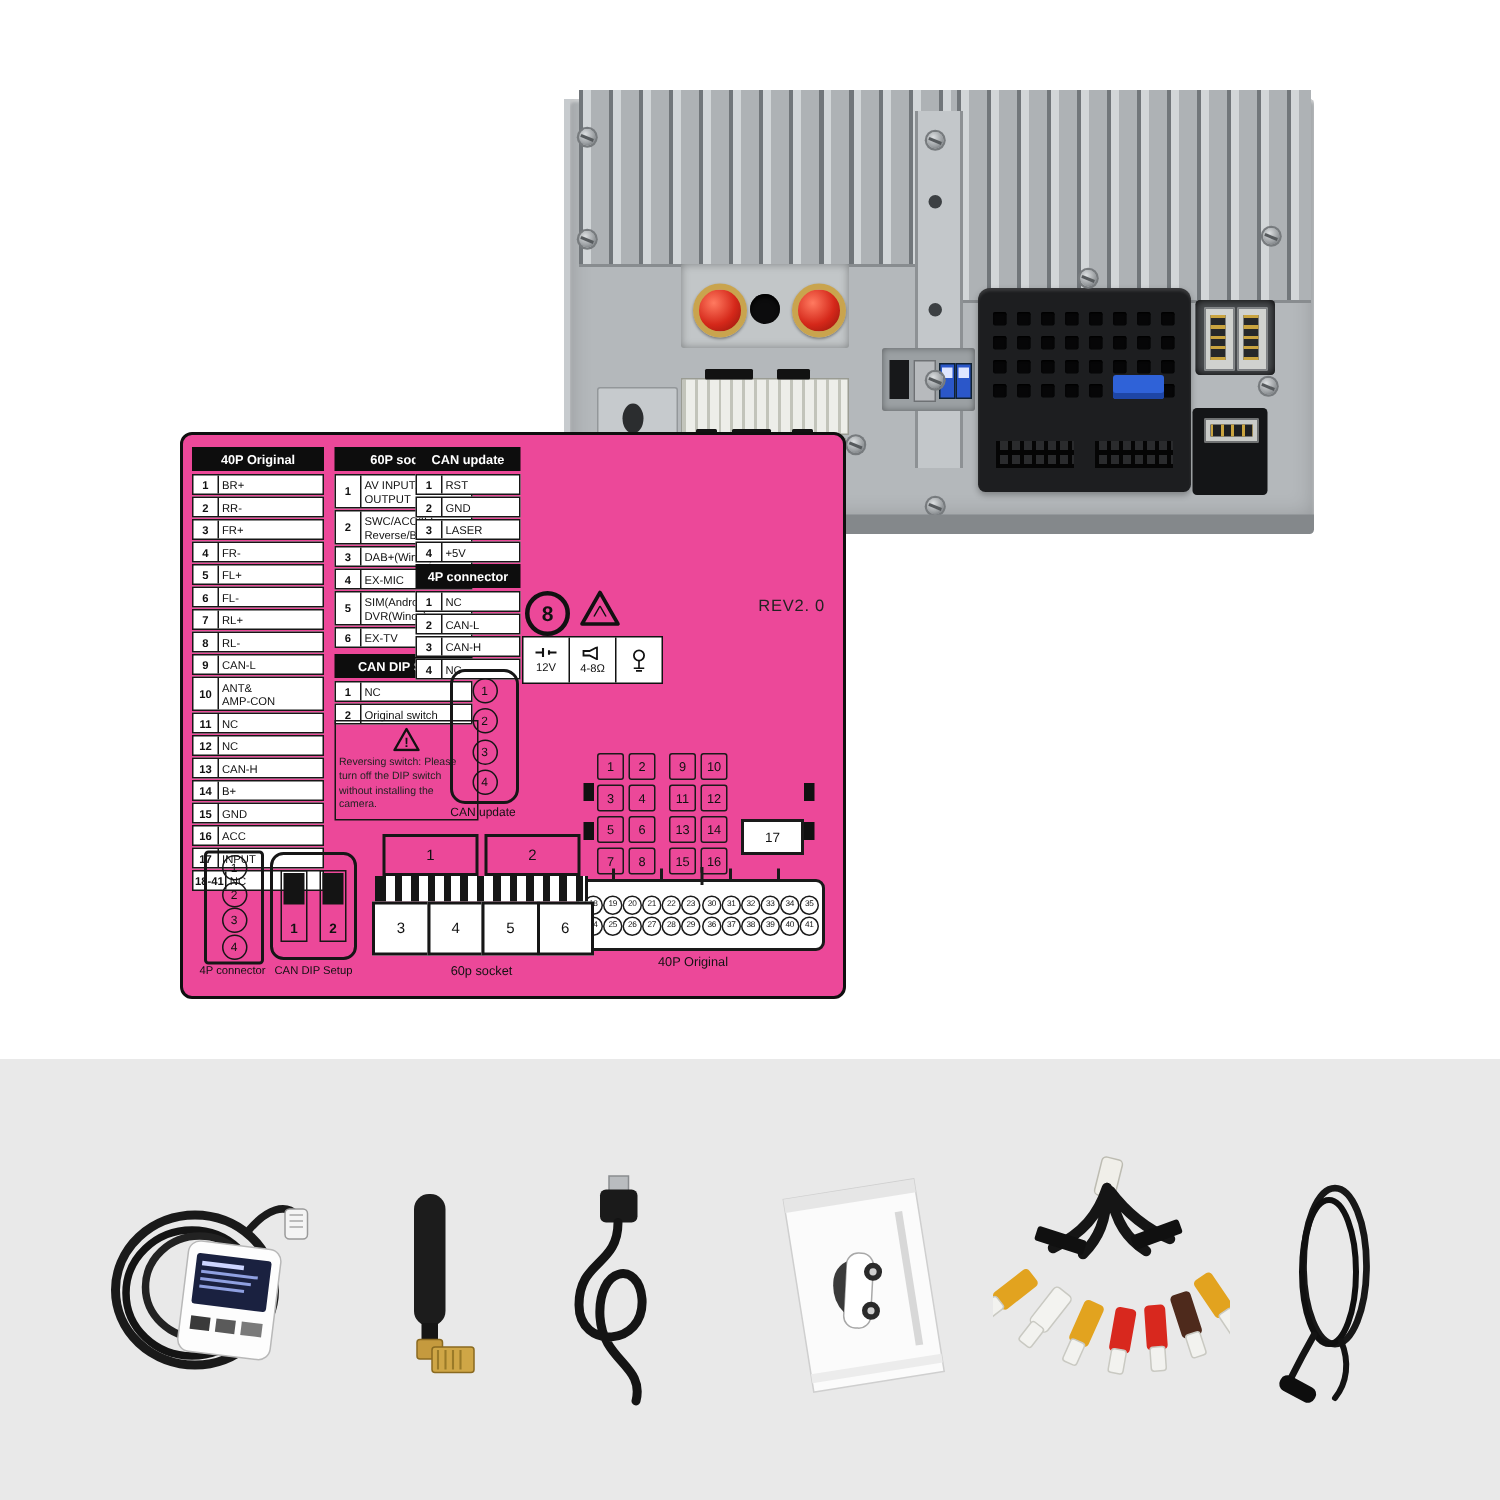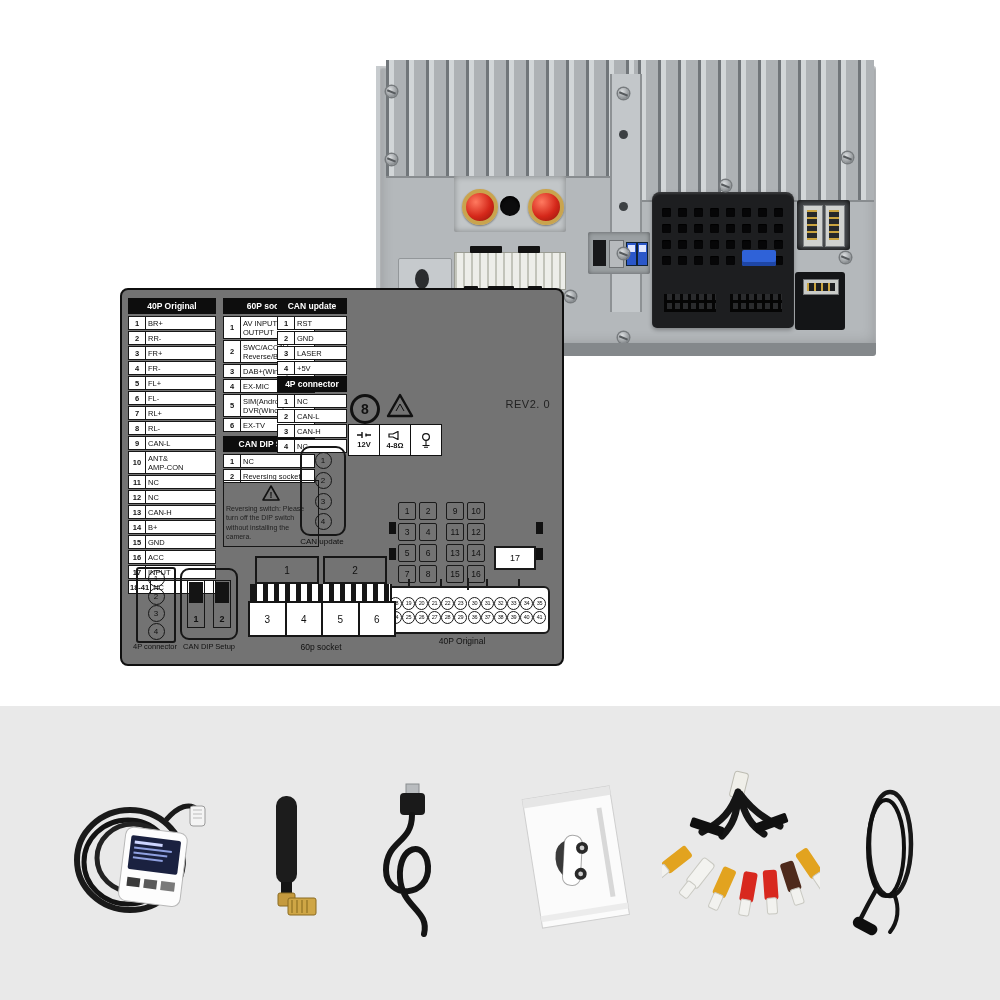--- a/index.html
+++ b/index.html
@@ -57,21 +57,21 @@
   .usb-recess{position:absolute;left:421px;top:140px;width:53px;height:50px;background:#494c4f;border-radius:3px;box-shadow:inset 0 0 6px #000;}
   .usb-port{position:absolute;top:5px;width:18px;height:40px;background:#d0d2cf;border:1px solid #7e8184;}
   .usb-slot{position:absolute;left:3px;top:4px;width:10px;height:30px;background:#26282a;
             background-image:repeating-linear-gradient(0deg,#caa43f 0 2px,transparent 2px 7px);}
   .usb-module{position:absolute;left:419px;top:212px;width:50px;height:58px;background:#141517;border-radius:3px;}
   .usb-f{position:absolute;left:8px;top:7px;width:34px;height:14px;background:#c9cbc8;border:1px solid #707274;}
   .usb-f::after{content:"";position:absolute;left:3px;top:3px;right:3px;bottom:3px;background:#1e1f21;
             background-image:repeating-linear-gradient(90deg,#caa43f 0 2px,transparent 2px 7px);}
 
   
-  .label-card{position:absolute;left:120px;top:288px;width:440px;height:374px;background:#737373;
+  .label-card{position:absolute;left:120px;top:288px;width:440px;height:374px;background:#ec4899;
               border:2px solid #0f0f0f;border-radius:8px;font-size:7.5px;}
   .pt{position:absolute;}
   .pt-head{background:#0d0d0d;color:#fff;font-weight:bold;font-size:8.5px;text-align:center;padding:3px 0;margin-bottom:2px;}
   .pt-row{display:flex;border:1px solid #161616;margin-bottom:1px;align-items:stretch;background:#fff;}
   .pt-num{flex:0 0 auto;min-width:14px;padding:0 1px;display:flex;align-items:center;justify-content:center;
           font-weight:bold;border-right:1px solid #161616;}
   .pt-val{padding:1.5px 2px;line-height:1.2;white-space:pre-line;}
   .t40{left:6px;top:8px;width:88px;}
   .t60{left:101px;top:8px;width:92px;}
   .tdip{left:101px;top:146px;width:92px;}
@@ -87,21 +87,21 @@
   .cu-cap{position:absolute;left:155px;top:247px;width:90px;text-align:center;font-size:8px;}
   .rohs{position:absolute;left:228px;top:104px;width:24px;height:24px;border:3px solid #111;border-radius:50%;
         display:flex;align-items:center;justify-content:center;font-weight:bold;font-size:14px;}
   .recycle{position:absolute;left:263px;top:102px;}
   .rev{position:absolute;left:336px;top:108px;width:92px;text-align:right;font-size:11px;color:#222;letter-spacing:.5px;}
   .laser{position:absolute;left:306px;top:122px;width:116px;height:30px;border:2px solid #111;border-radius:4px;padding:2px;background:#fff;}
   .laser-in{border:1.5px solid #111;border-radius:2px;height:100%;display:flex;flex-direction:column;align-items:center;
             justify-content:center;font-weight:bold;font-size:9.5px;line-height:1.2;}
   .symtab{position:absolute;left:226px;top:134px;width:92px;height:30px;border:1px solid #111;display:flex;background:#fff;}
   .symcell{flex:1;border-right:1px solid #111;display:flex;flex-direction:column;align-items:center;justify-content:center;
-           gap:1px;font-size:7.5px;font-weight:bold;}
+           gap:1px;font-size:7.5px;font-weight:normal;}
   .symcell:last-child{border-right:none;}
   .note{position:absolute;left:226px;top:170px;width:204px;font-size:7.6px;line-height:1.42;color:#222;}
   
   .g40{position:absolute;left:268px;top:212px;width:152px;}
   .g40-row{display:flex;gap:3px;margin-bottom:3px;margin-left:8px;}
   .g40-cell{width:16px;height:16px;border:1.5px solid #1a1a1a;border-radius:2px;display:flex;align-items:center;
             justify-content:center;font-size:8.5px;}
   .g40-cell.gap{margin-right:6px;}
   .g40-wide{position:absolute;left:104px;top:44px;width:38px;height:20px;border:2px solid #1a1a1a;display:flex;
             align-items:center;justify-content:center;font-size:9px;background:#fff;}
@@ -343,21 +343,21 @@
         </div>
       </div>
     <div class="pt tdip">
         <div class="pt-head">CAN DIP Setup</div>
         <div class="pt-row">
           <span class="pt-num">1</span>
           <span class="pt-val">NC</span>
         </div>
         <div class="pt-row">
           <span class="pt-num">2</span>
-          <span class="pt-val">Reversing socket</span>
+          <span class="pt-val">Original switch</span>
         </div>
       </div>
     <div class="dip-warn">
       <svg class="warn-tri" width="18" height="16" viewBox="0 0 18 16">
         <path d="M9 1 L17 15 L1 15 Z" fill="none" stroke="#111" stroke-width="1.6" stroke-linejoin="round"></path>
         <text x="9" y="13" text-anchor="middle" font-size="9" font-weight="bold" fill="#111">!</text>
       </svg>
       <div class="dip-note">Reversing switch: Please turn off the DIP switch without installing the camera.</div>
     </div>
     <div class="pt tcu">

